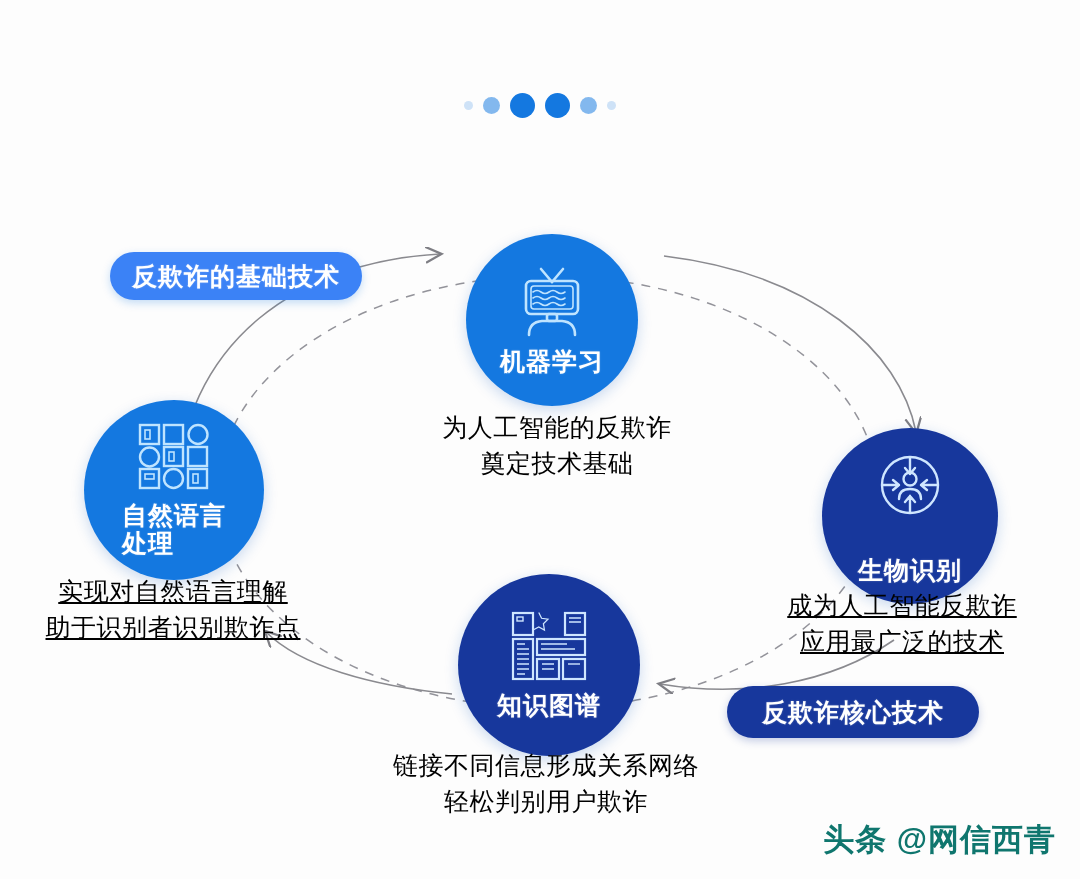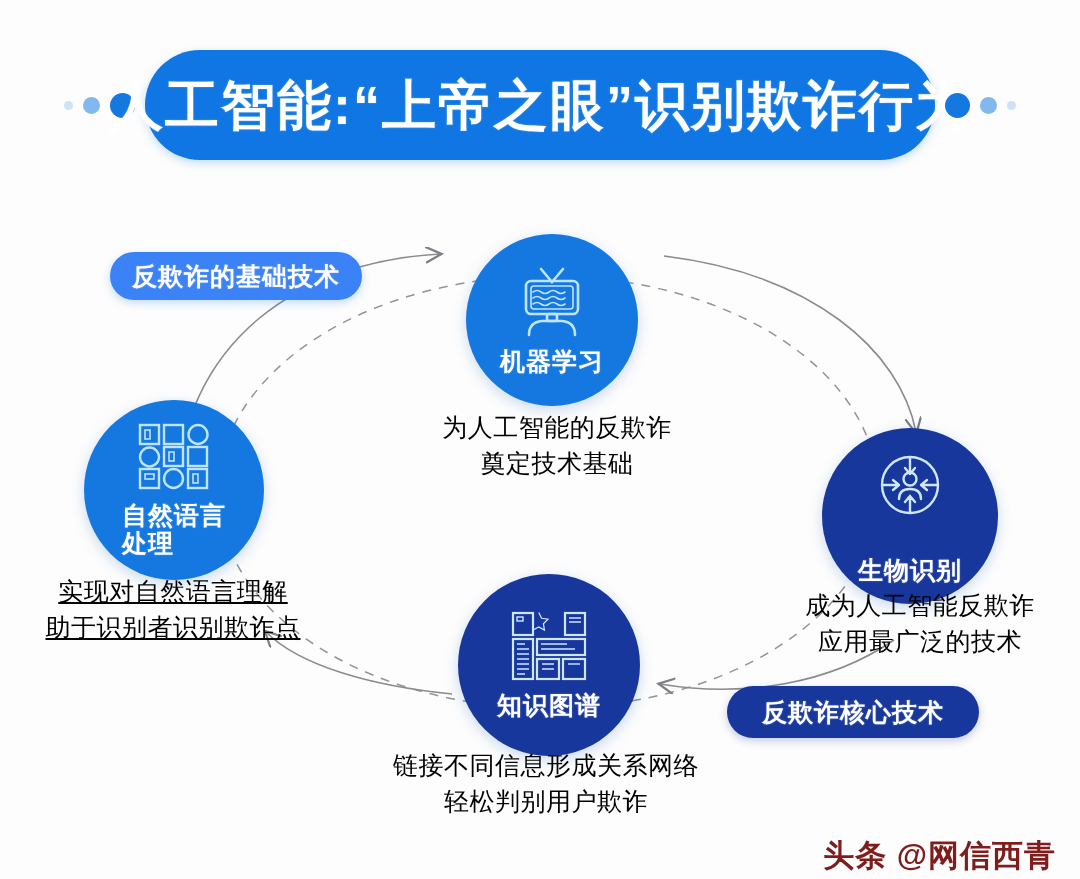--- a/index.html
+++ b/index.html
@@ -129,48 +129,45 @@
     position: absolute;
     color: #000000;
     font-size: 25px;
     line-height: 1.42;
     text-align: center;
     white-space: pre-line;
     letter-spacing: 0.5px;
   }
   #desc-ml  { left: 392px; top: 240px; width: 330px; }
   #desc-nlp { left: 8px;  top: 404px; width: 330px; text-decoration: underline; }
-  #desc-bio { left: 770px; top: 418px; width: 300px; }
+  #desc-bio { left: 752px; top: 418px; width: 300px; text-decoration: underline; }
   #desc-kg  { left: 356px; top: 578px; width: 380px; }
 
   
   #watermark {
     position: absolute;
     right: 24px;
-    bottom: 2px;
+    bottom: 18px;
     font-size: 31px;
     font-weight: bold;
-    color: #7f1d1d;
+    color: #0f766e;
     letter-spacing: 1px;
     white-space: nowrap;
   }
 </style>
 </head>
 <body>
 
 <div id="stage">
 
   <div id="title-row">
     <span class="dot d1"></span>
     <span class="dot d2"></span>
     <span class="dot d3"></span>
 
-    <div id="title-banner">
-      <span id="title-text">人工智能:“上帝之眼”识别欺诈行为</span>
-    </div>
 
     <span class="dot d3"></span>
     <span class="dot d2"></span>
     <span class="dot d1"></span>
   </div>
 
   <div id="diagram">
 
     <svg id="arcs" viewBox="0 0 1080 709">
       <defs>

